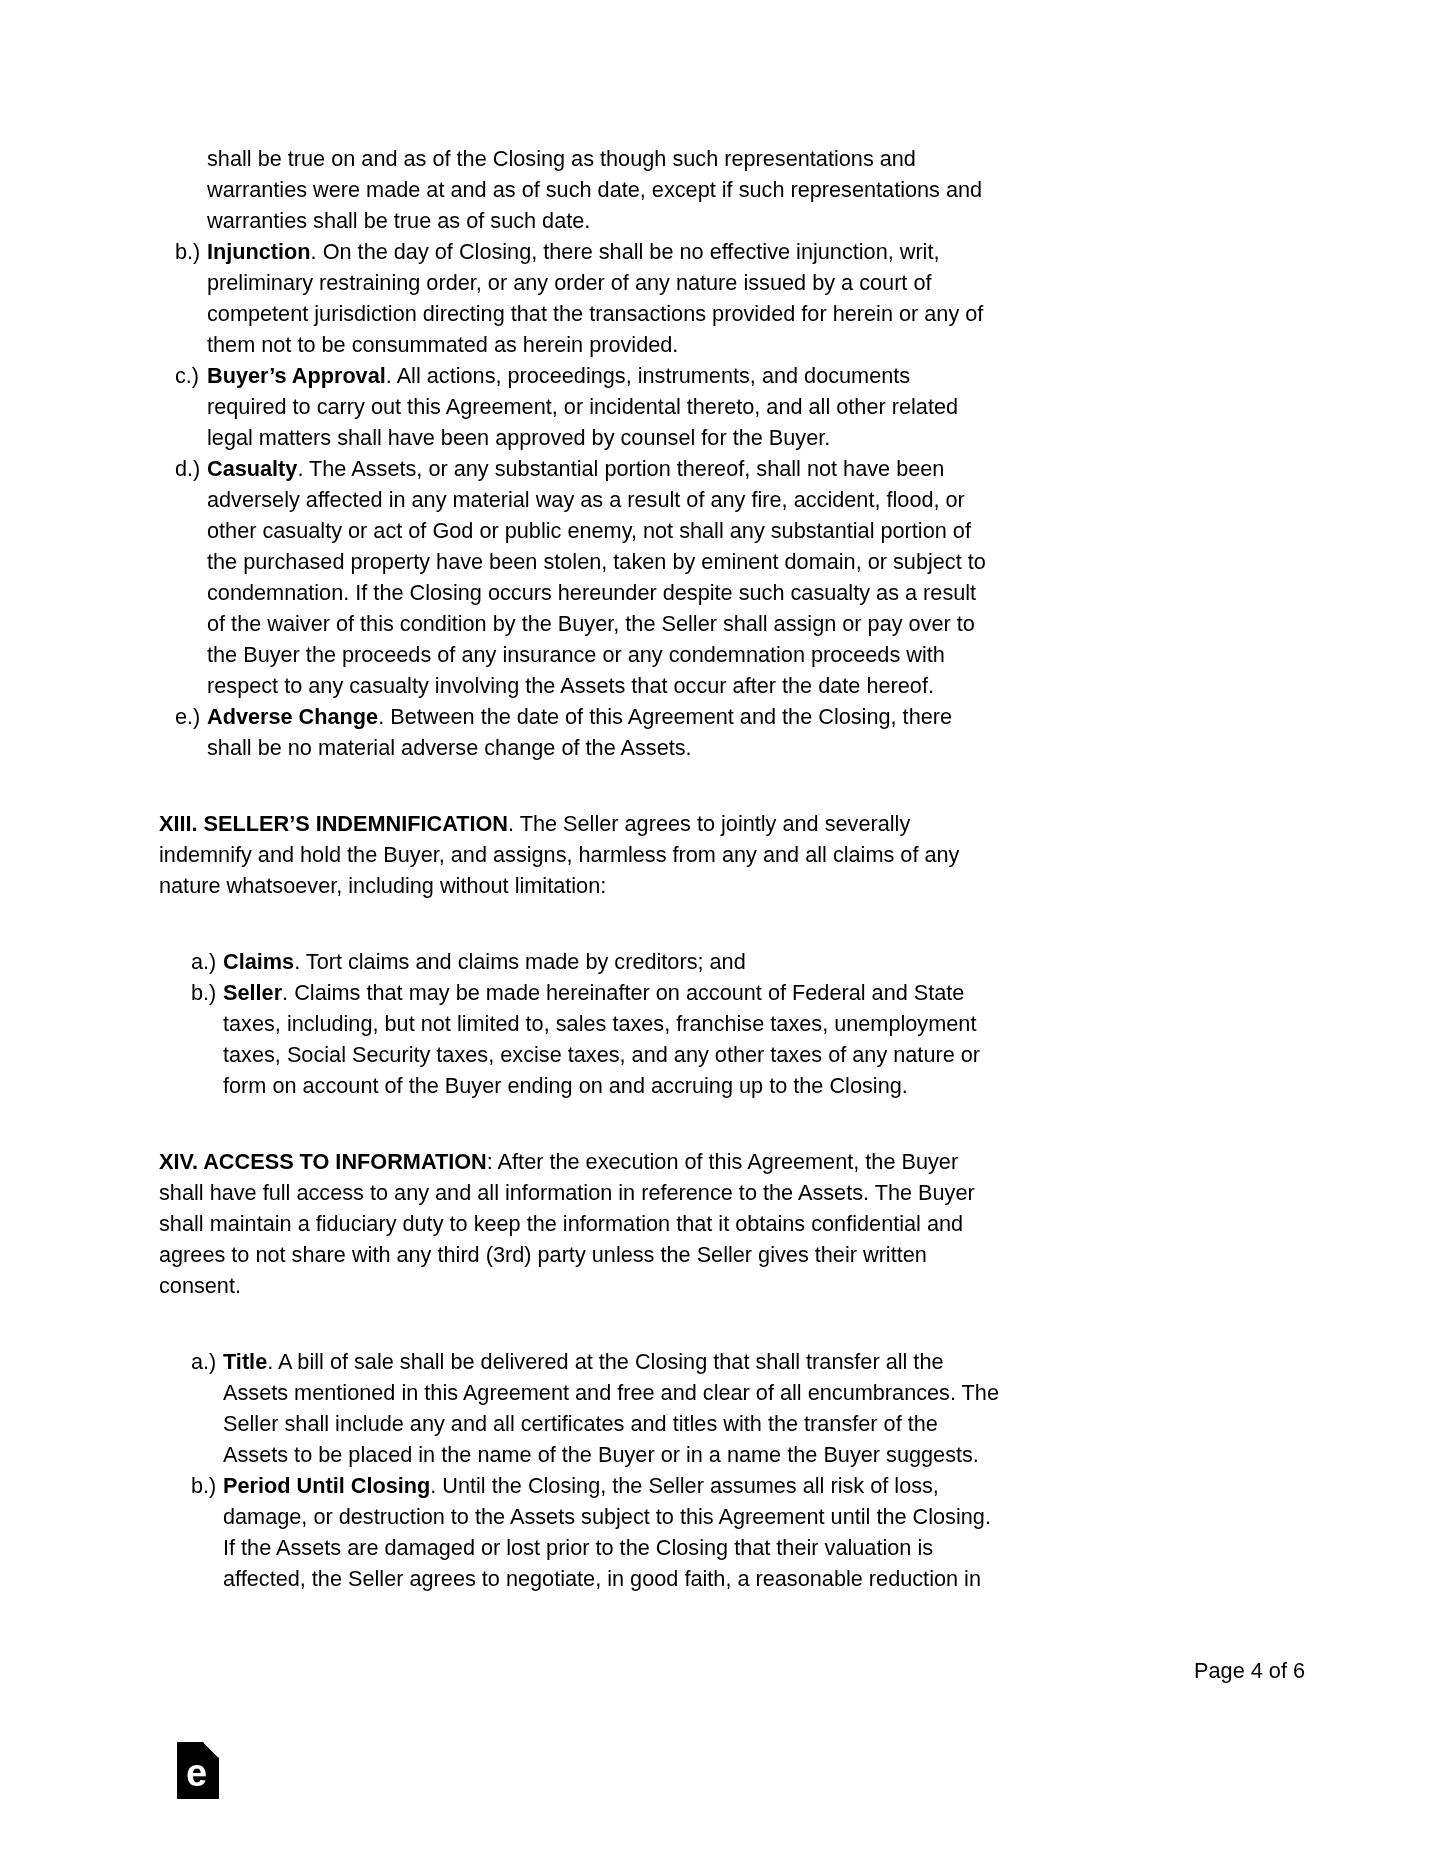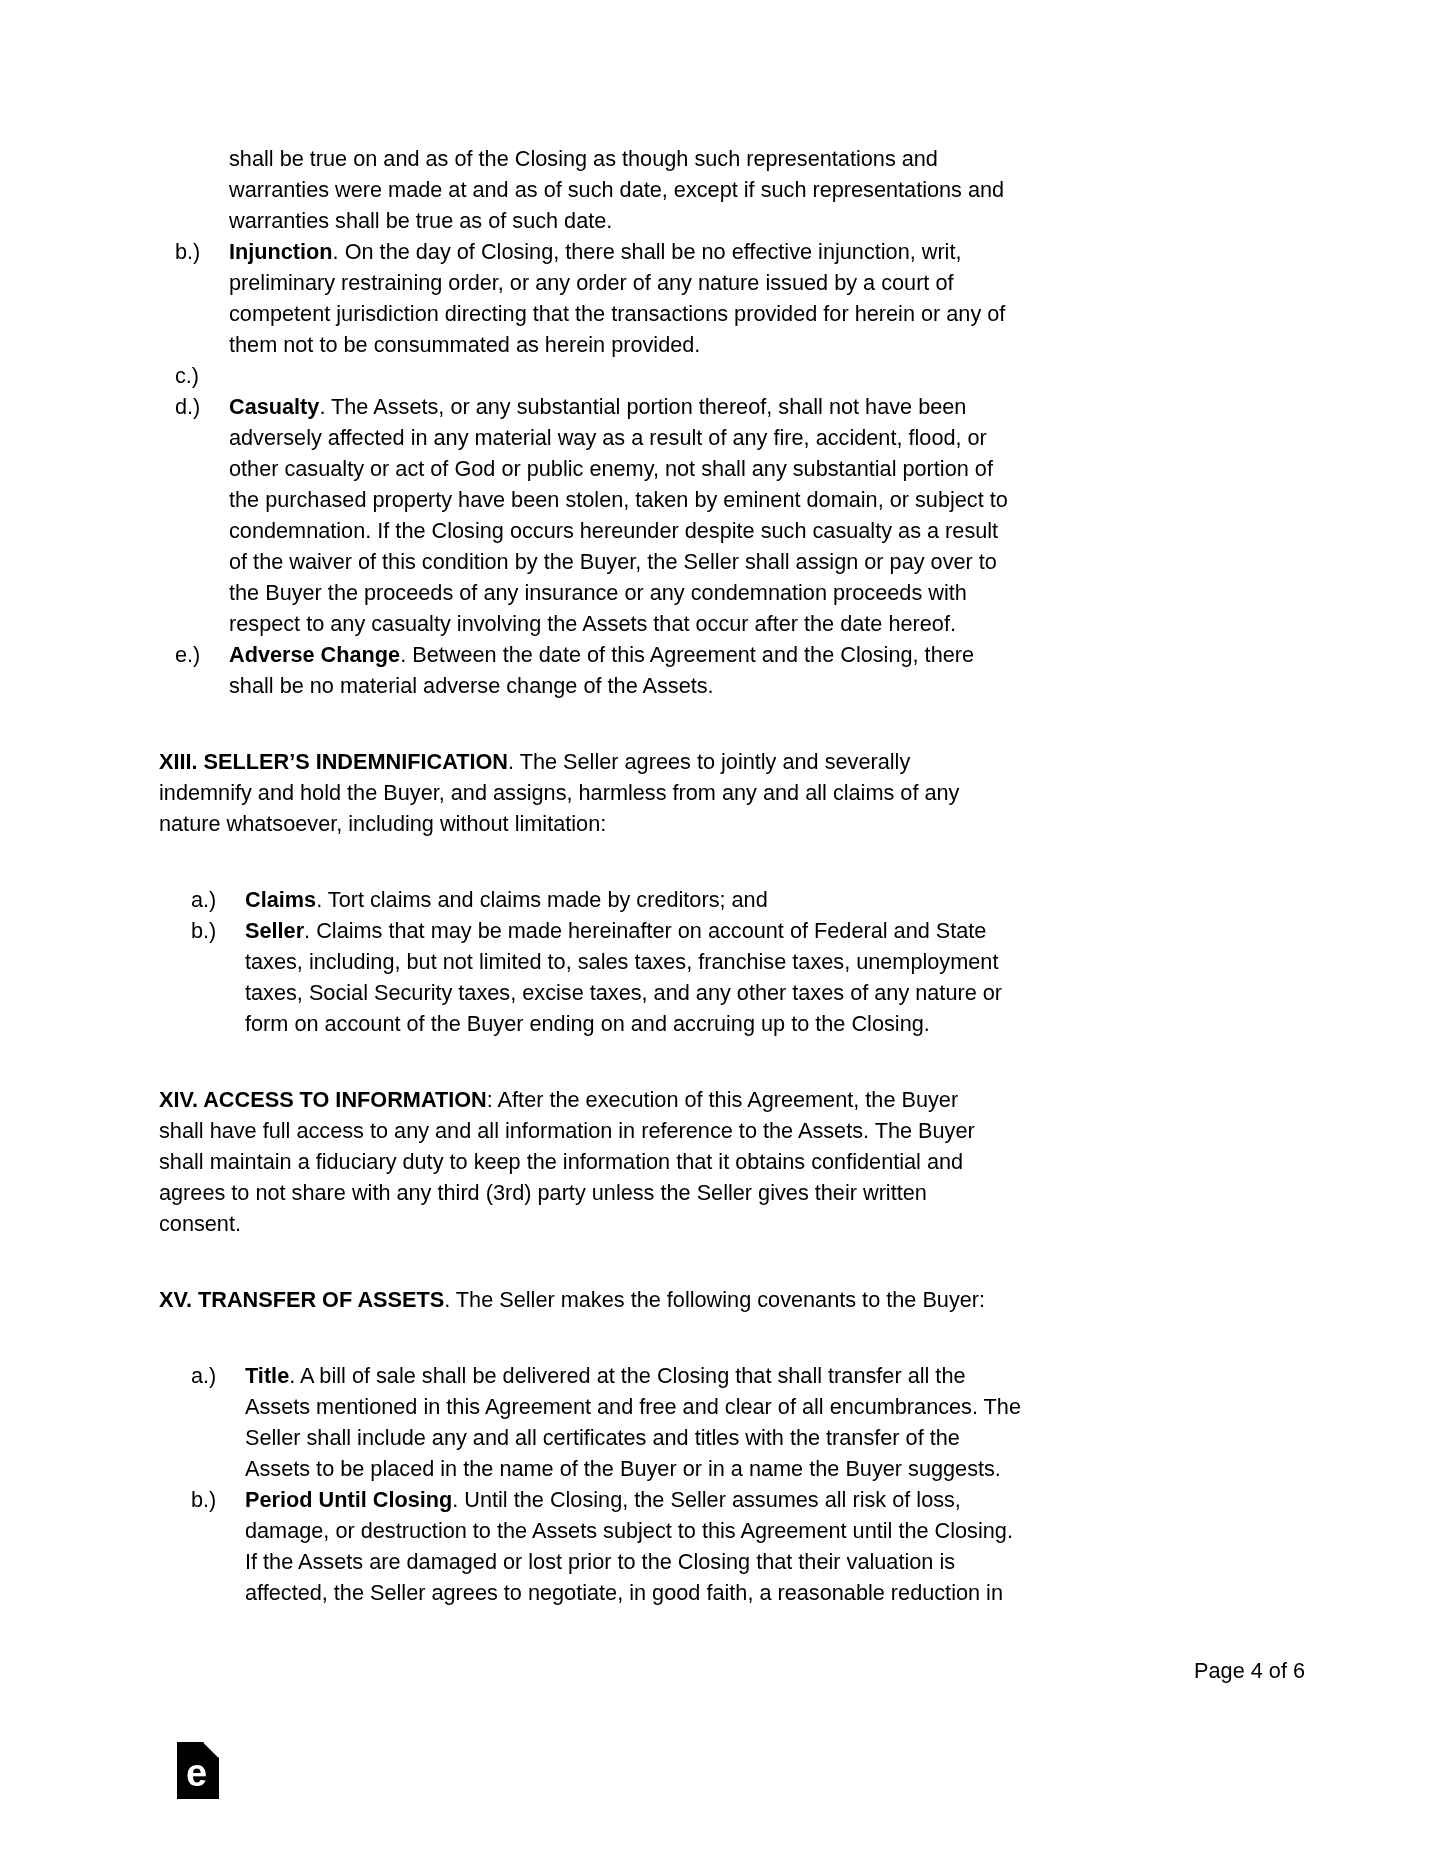--- a/index.html
+++ b/index.html
@@ -24,21 +24,21 @@
   }
   .content {
     position: absolute;
     top: 143px;
     left: 143px;
     right: 60px;
   }
   .block + .block { margin-top: 45px; margin-left: 16px; }
   .section { white-space: nowrap; }
   .section strong { font-weight: bold; }
-  .li { display: flex; gap: 22px; }
+  .li { display: flex; }
   .li .num {
     flex: 0 0 64px;
     box-sizing: border-box;
     padding-left: 32px;
     white-space: nowrap;
   }
   .li .body { white-space: nowrap; }
   .footer-logo {
     position: absolute;
     left: 177px;
@@ -63,20 +63,21 @@
         <div class="li">
           <span class="num"></span>
           <div class="body">shall be true on and as of the Closing as though such representations and<br>warranties were made at and as of such date, except if such representations and<br>warranties shall be true as of such date.</div>
         </div>
         <div class="li">
           <span class="num">b.)</span>
           <div class="body"><strong>Injunction</strong>. On the day of Closing, there shall be no effective injunction, writ,<br>preliminary restraining order, or any order of any nature issued by a court of<br>competent jurisdiction directing that the transactions provided for herein or any of<br>them not to be consummated as herein provided.</div>
         </div>
         <div class="li">
           <span class="num">c.)</span>
+          <div class="body"><strong>Buyer’s Approval</strong>. All actions, proceedings, instruments, and documents<br>required to carry out this Agreement, or incidental thereto, and all other related<br>legal matters shall have been approved by counsel for the Buyer.</div>
         </div>
         <div class="li">
           <span class="num">d.)</span>
           <div class="body"><strong>Casualty</strong>. The Assets, or any substantial portion thereof, shall not have been<br>adversely affected in any material way as a result of any fire, accident, flood, or<br>other casualty or act of God or public enemy, not shall any substantial portion of<br>the purchased property have been stolen, taken by eminent domain, or subject to<br>condemnation. If the Closing occurs hereunder despite such casualty as a result<br>of the waiver of this condition by the Buyer, the Seller shall assign or pay over to<br>the Buyer the proceeds of any insurance or any condemnation proceeds with<br>respect to any casualty involving the Assets that occur after the date hereof.</div>
         </div>
         <div class="li">
           <span class="num">e.)</span>
           <div class="body"><strong>Adverse Change</strong>. Between the date of this Agreement and the Closing, there<br>shall be no material adverse change of the Assets.</div>
         </div>
       </div>
@@ -85,21 +86,20 @@
         <div class="li">
           <span class="num">a.)</span>
           <div class="body"><strong>Claims</strong>. Tort claims and claims made by creditors; and</div>
         </div>
         <div class="li">
           <span class="num">b.)</span>
           <div class="body"><strong>Seller</strong>. Claims that may be made hereinafter on account of Federal and State<br>taxes, including, but not limited to, sales taxes, franchise taxes, unemployment<br>taxes, Social Security taxes, excise taxes, and any other taxes of any nature or<br>form on account of the Buyer ending on and accruing up to the Closing.</div>
         </div>
       </div>
       <div class="block section"><strong>XIV. ACCESS TO INFORMATION</strong>: After the execution of this Agreement, the Buyer<br>shall have full access to any and all information in reference to the Assets. The Buyer<br>shall maintain a fiduciary duty to keep the information that it obtains confidential and<br>agrees to not share with any third (3rd) party unless the Seller gives their written<br>consent.</div>
-      <div class="block section"><strong>XV. TRANSFER OF ASSETS</strong>. The Seller makes the following covenants to the Buyer:</div>
       <div class="block list">
         <div class="li">
           <span class="num">a.)</span>
           <div class="body"><strong>Title</strong>. A bill of sale shall be delivered at the Closing that shall transfer all the<br>Assets mentioned in this Agreement and free and clear of all encumbrances. The<br>Seller shall include any and all certificates and titles with the transfer of the<br>Assets to be placed in the name of the Buyer or in a name the Buyer suggests.</div>
         </div>
         <div class="li">
           <span class="num">b.)</span>
           <div class="body"><strong>Period Until Closing</strong>. Until the Closing, the Seller assumes all risk of loss,<br>damage, or destruction to the Assets subject to this Agreement until the Closing.<br>If the Assets are damaged or lost prior to the Closing that their valuation is<br>affected, the Seller agrees to negotiate, in good faith, a reasonable reduction in</div>
         </div>
       </div>

